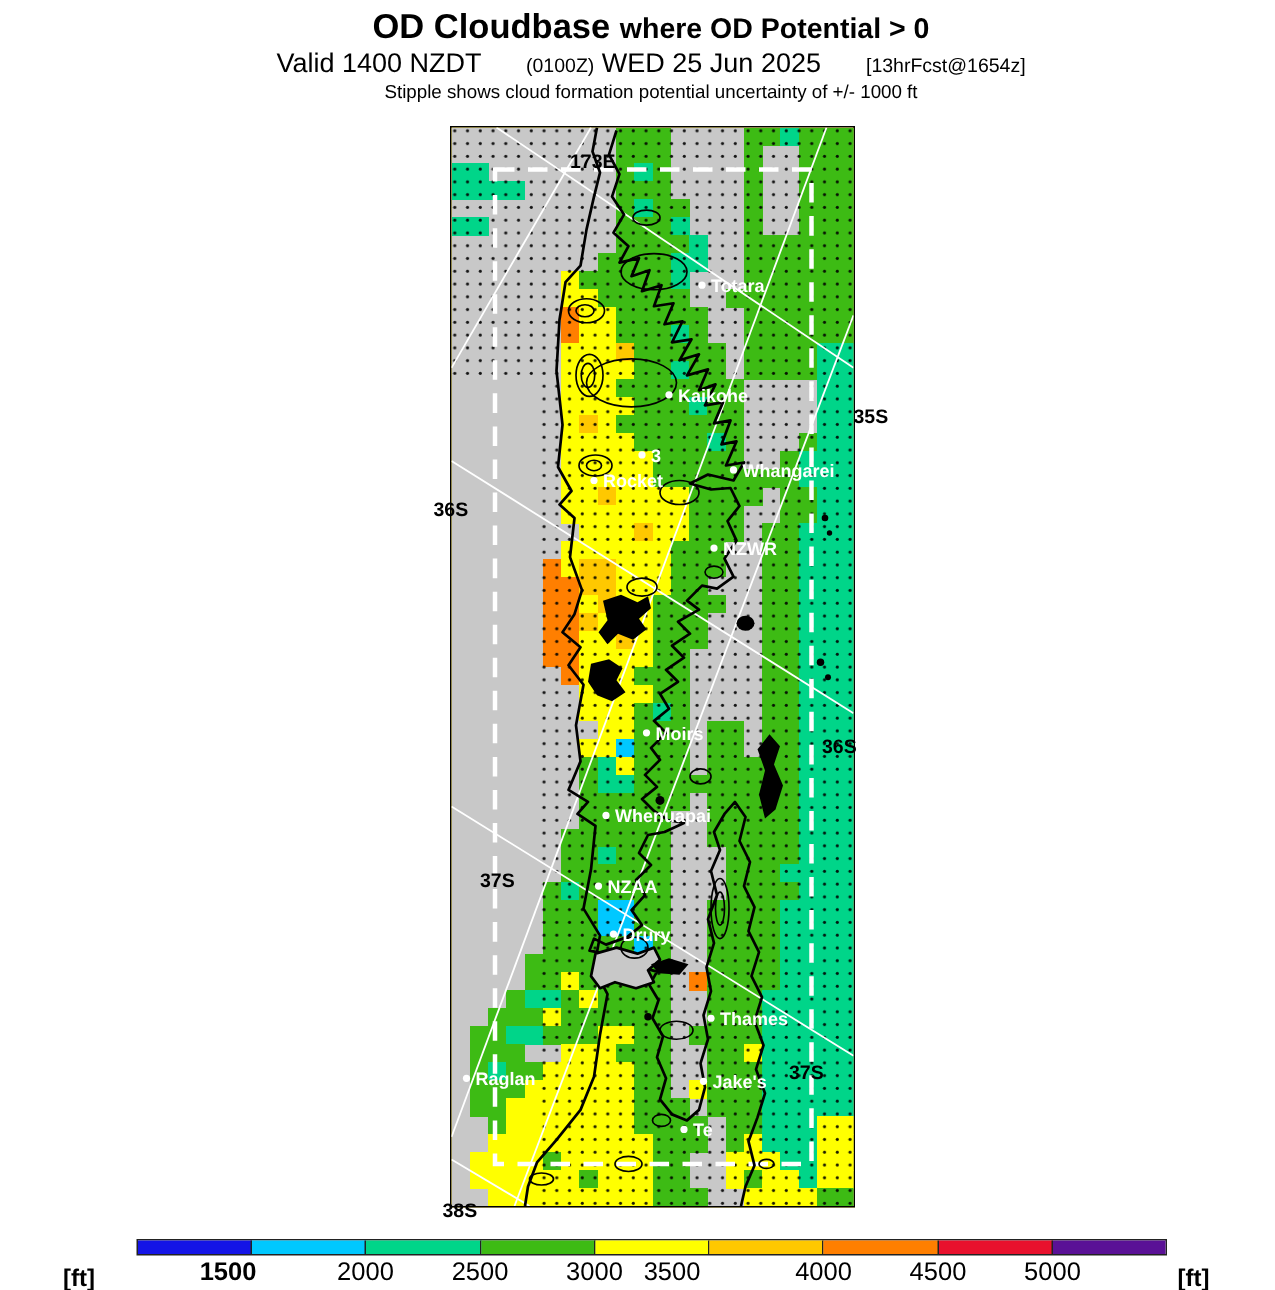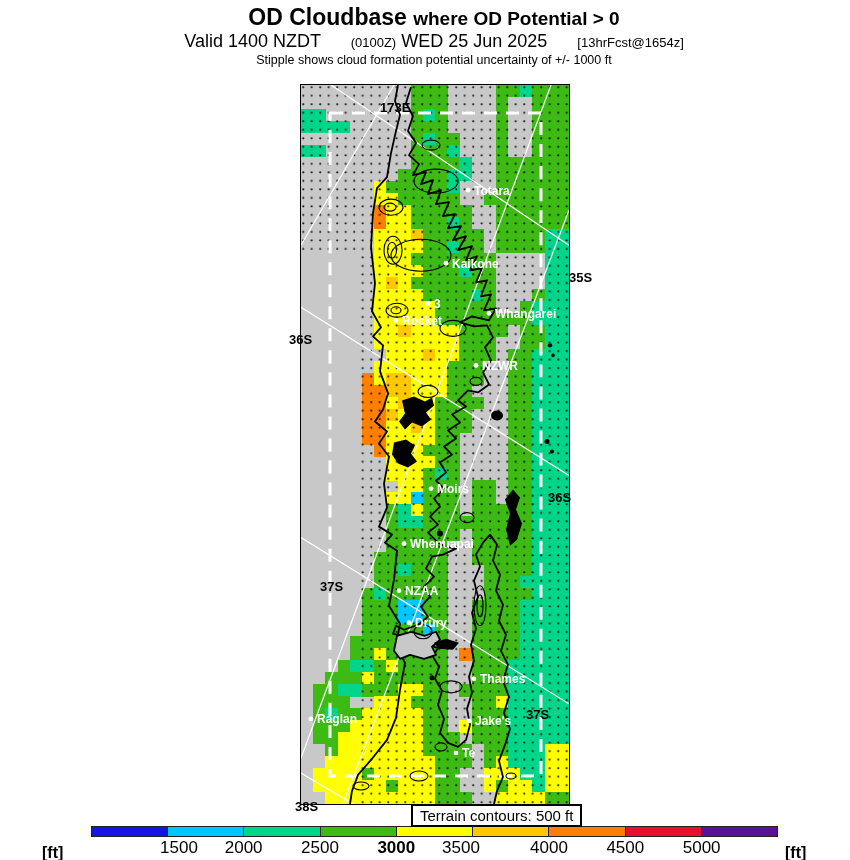--- a/index.html
+++ b/index.html
@@ -984,21 +984,20 @@
           <circle cx="168" cy="635" r="2.4" fill="#fff"></circle>
           <text x="174" y="639.5" fill="#fff" font-size="12" font-weight="bold" font-family="&quot;Liberation Sans&quot;,sans-serif">Jake's</text>
           <circle cx="155" cy="667" r="2.4" fill="#fff"></circle>
           <text x="161" y="671.5" fill="#fff" font-size="12" font-weight="bold" font-family="&quot;Liberation Sans&quot;,sans-serif">Te</text>
           <circle cx="10" cy="633" r="2.4" fill="#fff"></circle>
           <text x="16" y="637.5" fill="#fff" font-size="12" font-weight="bold" font-family="&quot;Liberation Sans&quot;,sans-serif">Raglan</text>
         </g>
     </svg>
   </div>
 
-  <div class="terrain-note">Terrain contours: 500 ft</div>
 
   <span class="unit left">[ft]</span>
   <div class="bar" id="cbar">
       <div class="seg" style="background: rgb(20, 20, 230);"></div>
       <div class="seg" style="background: rgb(0, 200, 255);"></div>
       <div class="seg" style="background: rgb(0, 213, 137);"></div>
       <div class="seg" style="background: rgb(61, 187, 20);"></div>
       <div class="seg" style="background: rgb(255, 255, 0);"></div>
       <div class="seg" style="background: rgb(255, 200, 0);"></div>
       <div class="seg" style="background: rgb(255, 127, 0);"></div>
@@ -1007,21 +1006,21 @@
     </div>
   <span class="unit right">[ft]</span>
 
 <div class="gratlabel" style="left: 380px; top: 68px;">173E</div>
     <div class="gratlabel" style="left: 569px; top: 238px;">35S</div>
     <div class="gratlabel" style="left: 289px; top: 300px;">36S</div>
     <div class="gratlabel" style="left: 548px; top: 458px;">36S</div>
     <div class="gratlabel" style="left: 320px; top: 547px;">37S</div>
     <div class="gratlabel" style="left: 526px; top: 675px;">37S</div>
     <div class="gratlabel" style="left: 295px; top: 767px;">38S</div>
-    <div class="tick" style="left: 179px;">1500</div>
+    <div class="tick" style="left: 152px; font-weight: bold;">1500</div>
     <div class="tick" style="left: 243.667px;">2000</div>
     <div class="tick" style="left: 320px;">2500</div>
-    <div class="tick" style="left: 396.333px; font-weight: bold;">3000</div>
-    <div class="tick" style="left: 461px;">3500</div>
+    <div class="tick" style="left: 396.333px;">3000</div>
+    <div class="tick" style="left: 448px;">3500</div>
     <div class="tick" style="left: 549px;">4000</div>
     <div class="tick" style="left: 625.333px;">4500</div>
     <div class="tick" style="left: 701.667px;">5000</div>
   </div>
 
 </body></html>

